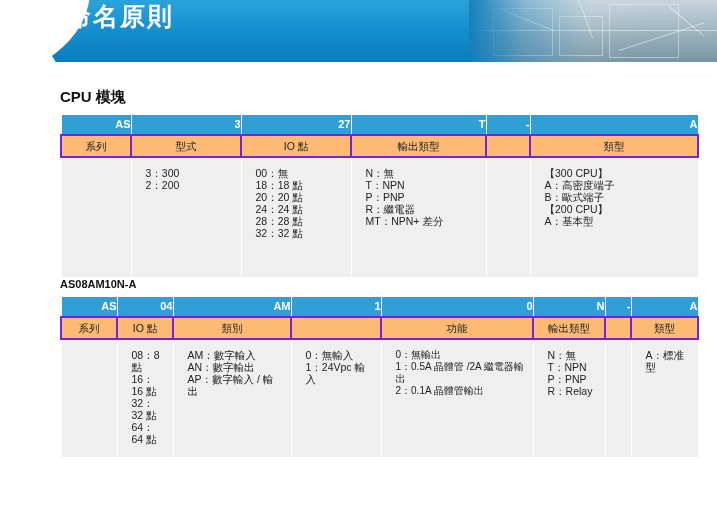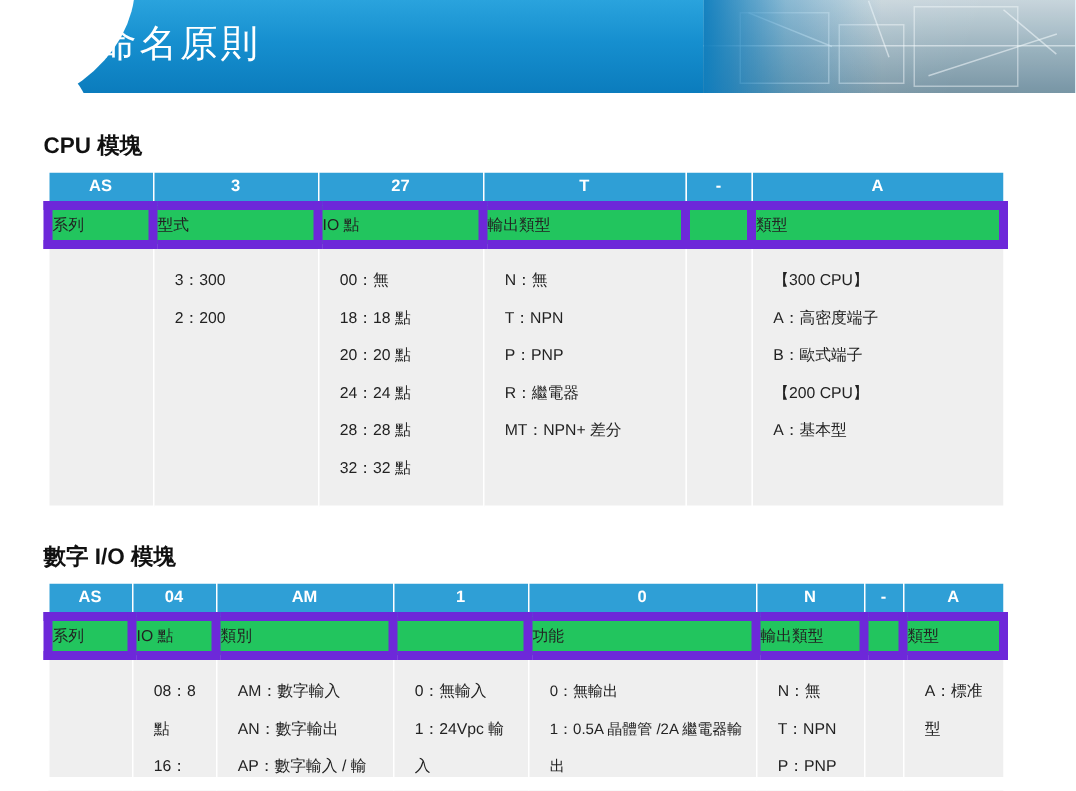--- a/index.html
+++ b/index.html
@@ -37,25 +37,25 @@
   }
   .banner-curve2 {
     position: absolute;
     left: -60px; top: 40px;
     width: 120px; height: 40px;
     background: #ffffff;
     border-radius: 0 80px 0 0;
   }
   .banner-title {
     position: absolute;
-    left: 66px; top: 12px;
+    left: 66px; top: 0;
     font-size: 25px;
     color: #ffffff;
     letter-spacing: 2px;
-    font-weight: normal;
+    font-weight: bold;
   }
   .banner-photo {
     position: absolute;
     right: 0; top: 0;
     width: 248px; height: 62px;
     overflow: hidden;
     opacity: 0.96;
   }
   .banner-photo .bgp {
     position: absolute; inset: 0;
@@ -71,21 +71,21 @@
   .banner-photo .bd {
     position: absolute;
     border: 1px solid rgba(255,255,255,0.45);
   }
   .banner-photo .shade {
     position: absolute; inset: 0;
     background: linear-gradient(90deg, rgba(11,124,189,0.95) 0%, rgba(11,124,189,0.35) 22%, rgba(11,124,189,0.0) 48%);
   }
 
   
-  .section { padding: 0 29px; }
+  .section { padding: 0 60px; }
   .sec-title {
     font-size: 15px;
     font-weight: bold;
     color: #111;
     margin: 24px 0 7px 0;
   }
   .model-code {
     font-size: 11px;
     font-weight: bold;
     color: #111;
@@ -100,40 +100,40 @@
   table.naming td, table.naming th {
     border: 1px solid #ffffff;
     font-size: 10.5px;
     padding: 0;
     vertical-align: top;
   }
   table.naming tr.code td {
     background: #2f9fd6;
     color: #ffffff;
     font-weight: bold;
-    text-align: center;
+    text-align: right;
     height: 19px;
     line-height: 19px;
     border-color: #ffffff;
     font-size: 11px;
   }
   table.naming tr.head td {
-    background: #22c55e;
+    background: #fdba74;
     color: #222;
-    text-align: left;
+    text-align: center;
     height: 20px;
     line-height: 20px;
     font-size: 10.5px;
-    border: 6px solid #6d28d9;
+    border: 2px solid #6d28d9;
   }
   table.naming tr.body td {
     background: #efefef;
     color: #222;
     padding: 9px 8px 12px 14px;
-    line-height: 25px;
+    line-height: 12px;
     border: 1px solid #ffffff;
     white-space: nowrap;
   }
   table.naming tr.body td.tall { height: 120px; }
   table.naming tr.body td.tall2 { height: 104px; }
 
   .footer-bar {
     position: absolute;
     left: 0; bottom: 0;
     width: 717px; height: 9px;
@@ -214,21 +214,21 @@
 A：高密度端子
 B：歐式端子
 【200 CPU】
 A：基本型</td>
       </tr>
     </tbody>
   </table>
 </div>
 
 <div class="section">
-  <div class="sec-title">數字 I/O 模塊</div>
+  <div class="model-code">AS08AM10N-A</div>
 
   <table class="naming">
     <colgroup>
       <col style="width:56px">
         <col style="width:56px">
         <col style="width:118px">
       <col style="width:90px">
         <col style="width:152px">
         <col style="width:72px">
       <col style="width:26px">

